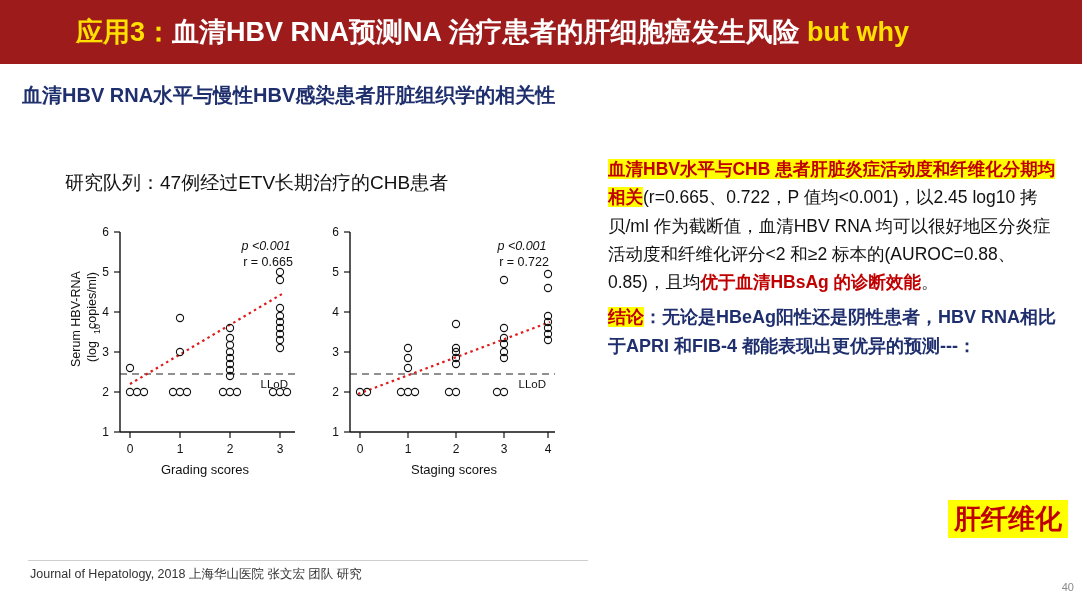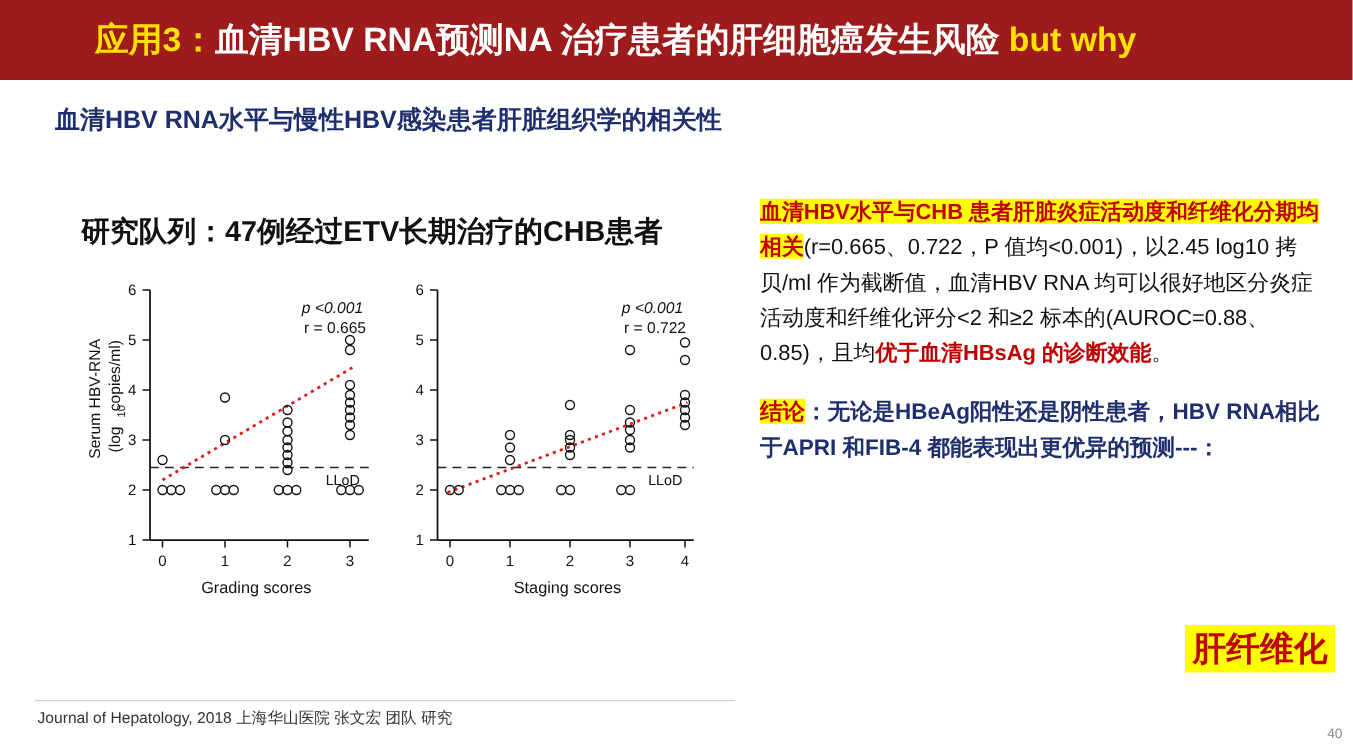--- a/index.html
+++ b/index.html
@@ -19,42 +19,42 @@
   .banner-inner {
     padding-left:28px;
     font-size:27px; font-weight:bold; color:#ffffff;
     white-space:nowrap;
     letter-spacing:0px;
   }
   .banner-yellow { color:#ffe000; }
   .banner-yellow2 { color:#ffe000; }
   
   .subtitle {
-    position:absolute; left:44px; top:82px;
+    position:absolute; left:22px; top:82px;
     font-size:20px; font-weight:bold; color:#1f2f6e;
     white-space:nowrap;
   }
   
   .cohort {
     position:absolute; left:65px; top:170px;
-    font-size:23px; color:#111; white-space:nowrap;font-weight:bold;
+    font-size:19px; color:#111; white-space:nowrap;
   }
   
   .charts {
     position:absolute; left:30px; top:222px; width:560px; height:275px;
   }
   .chart-svg { display:block; }
   
   .rightcol {
     position:absolute; left:608px; top:155px; width:452px;
     font-size:17.5px; line-height:1.62; color:#111;
   }
   .hl { background:#ffff00; color:#c00000; font-weight:bold; }
   .red { color:#c00000; font-weight:bold;text-align:center; }
-  .concl { margin-top:18px; font-weight:bold; font-size:18px; color:#1f2f6e; line-height:1.6;}
+  .concl { margin-top:6px; font-weight:bold; font-size:18px; color:#1f2f6e; line-height:1.6;}
   .concl .lead { background:#ffff00; color:#c00000; }
   .bigfinal {
     position:absolute; right:14px; top:500px;
     font-size:27px; font-weight:bold; color:#c00000;
     background:#ffff00; padding:1px 6px;
     white-space:nowrap;
     text-align:center;
   }
   
   .footer {

